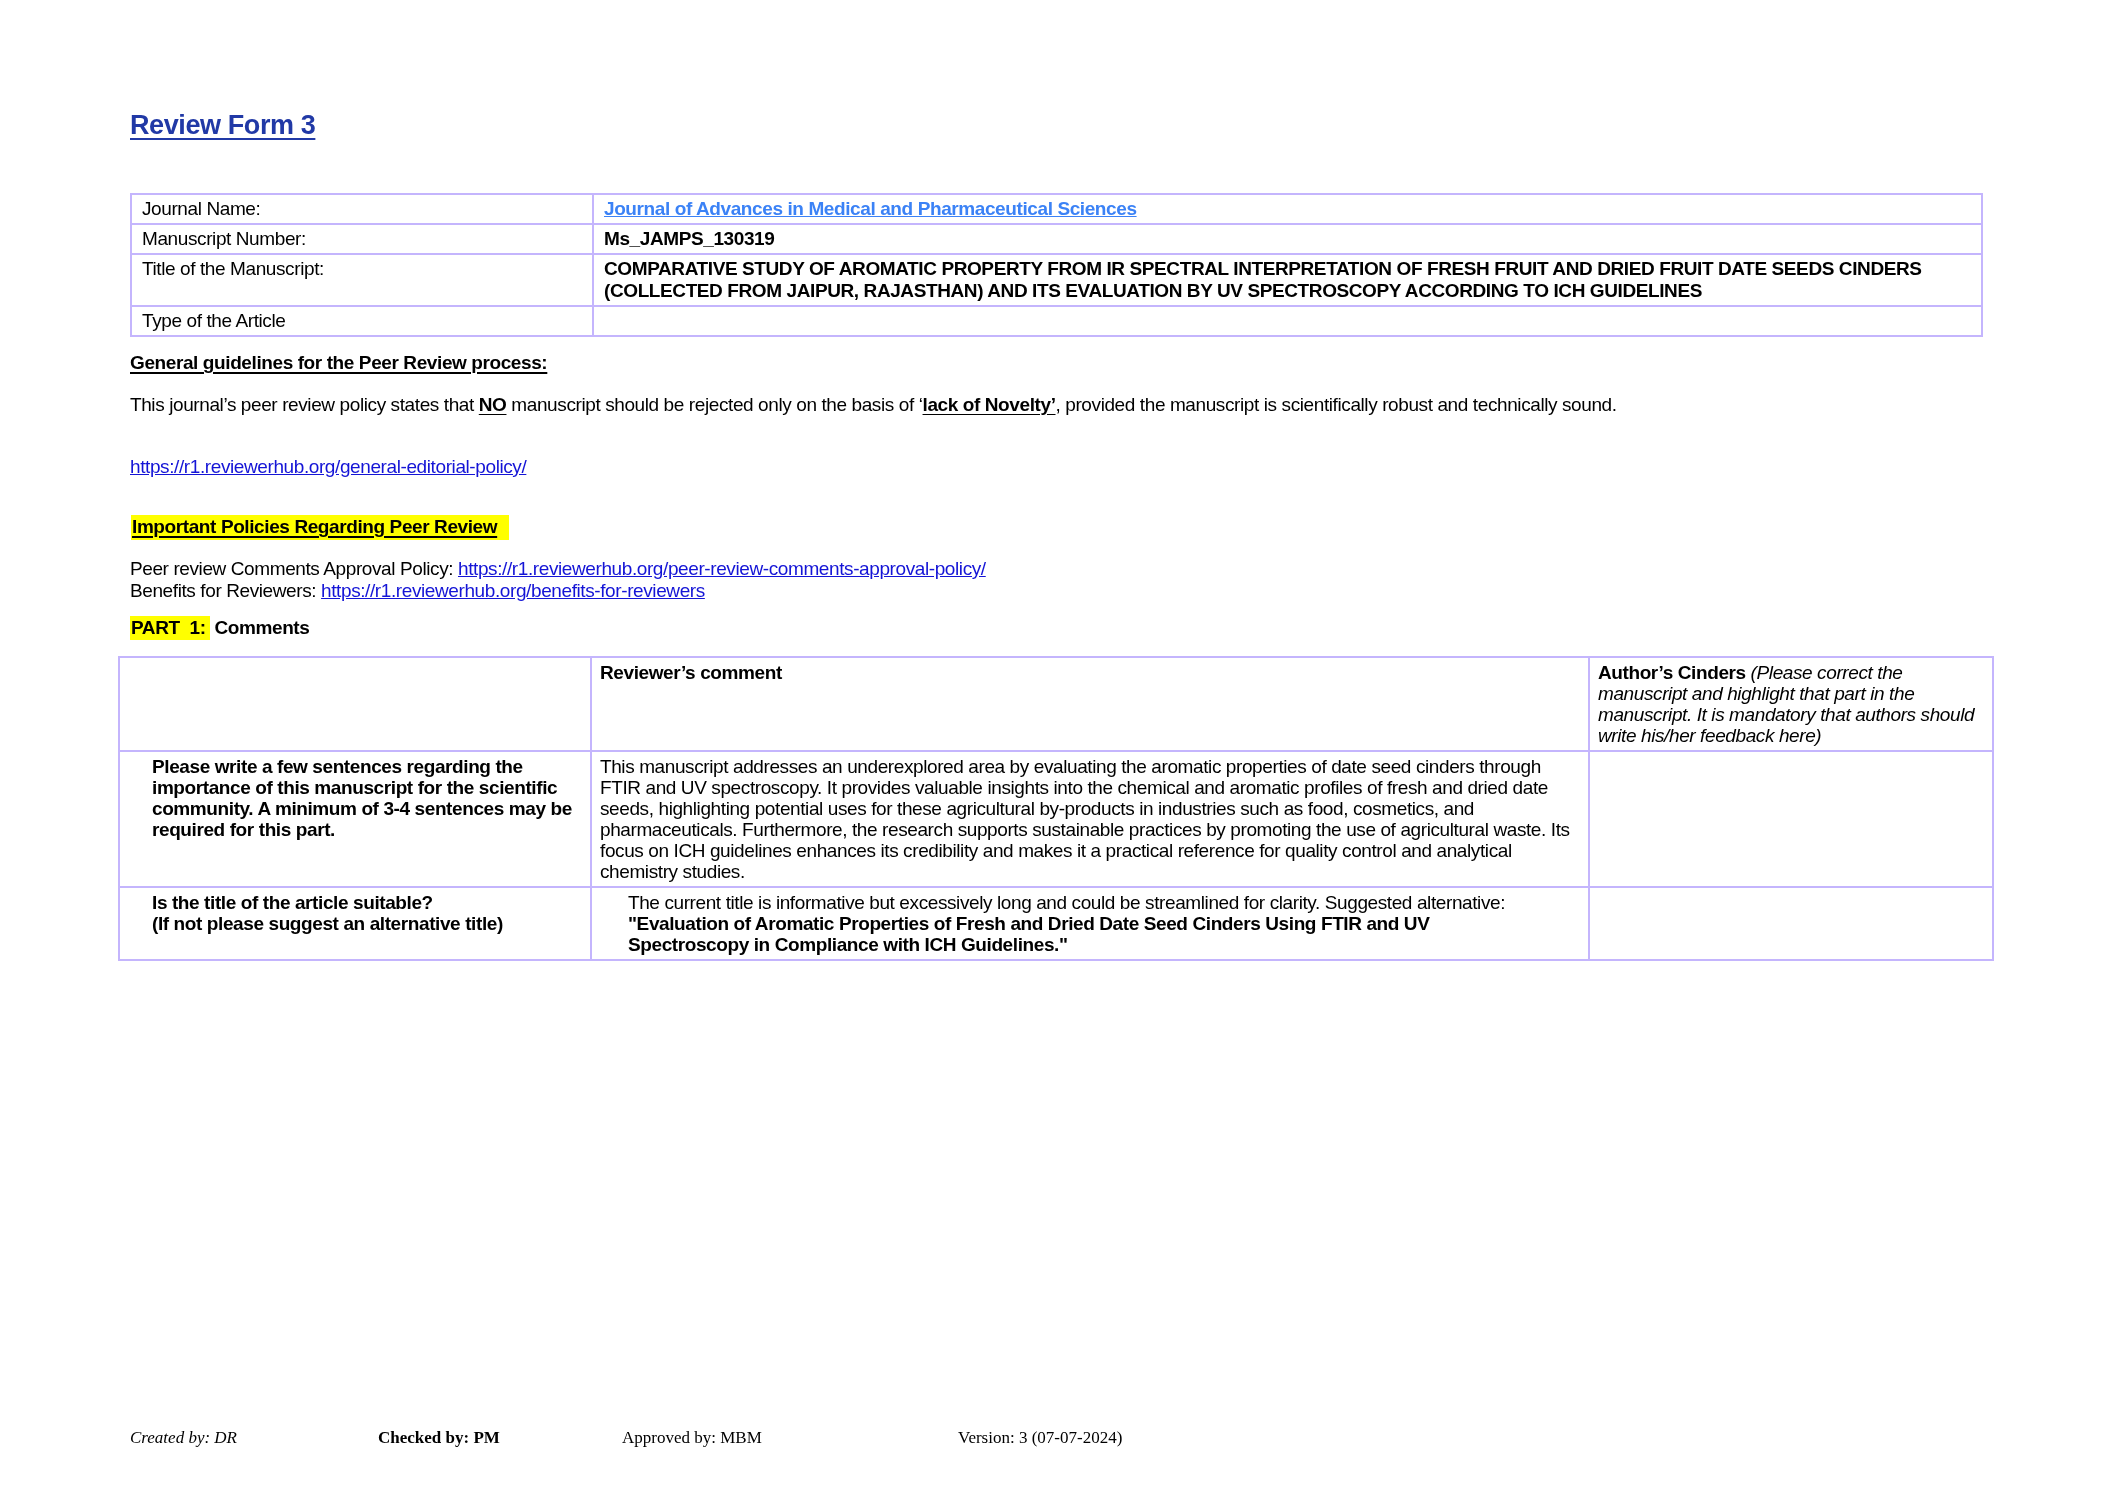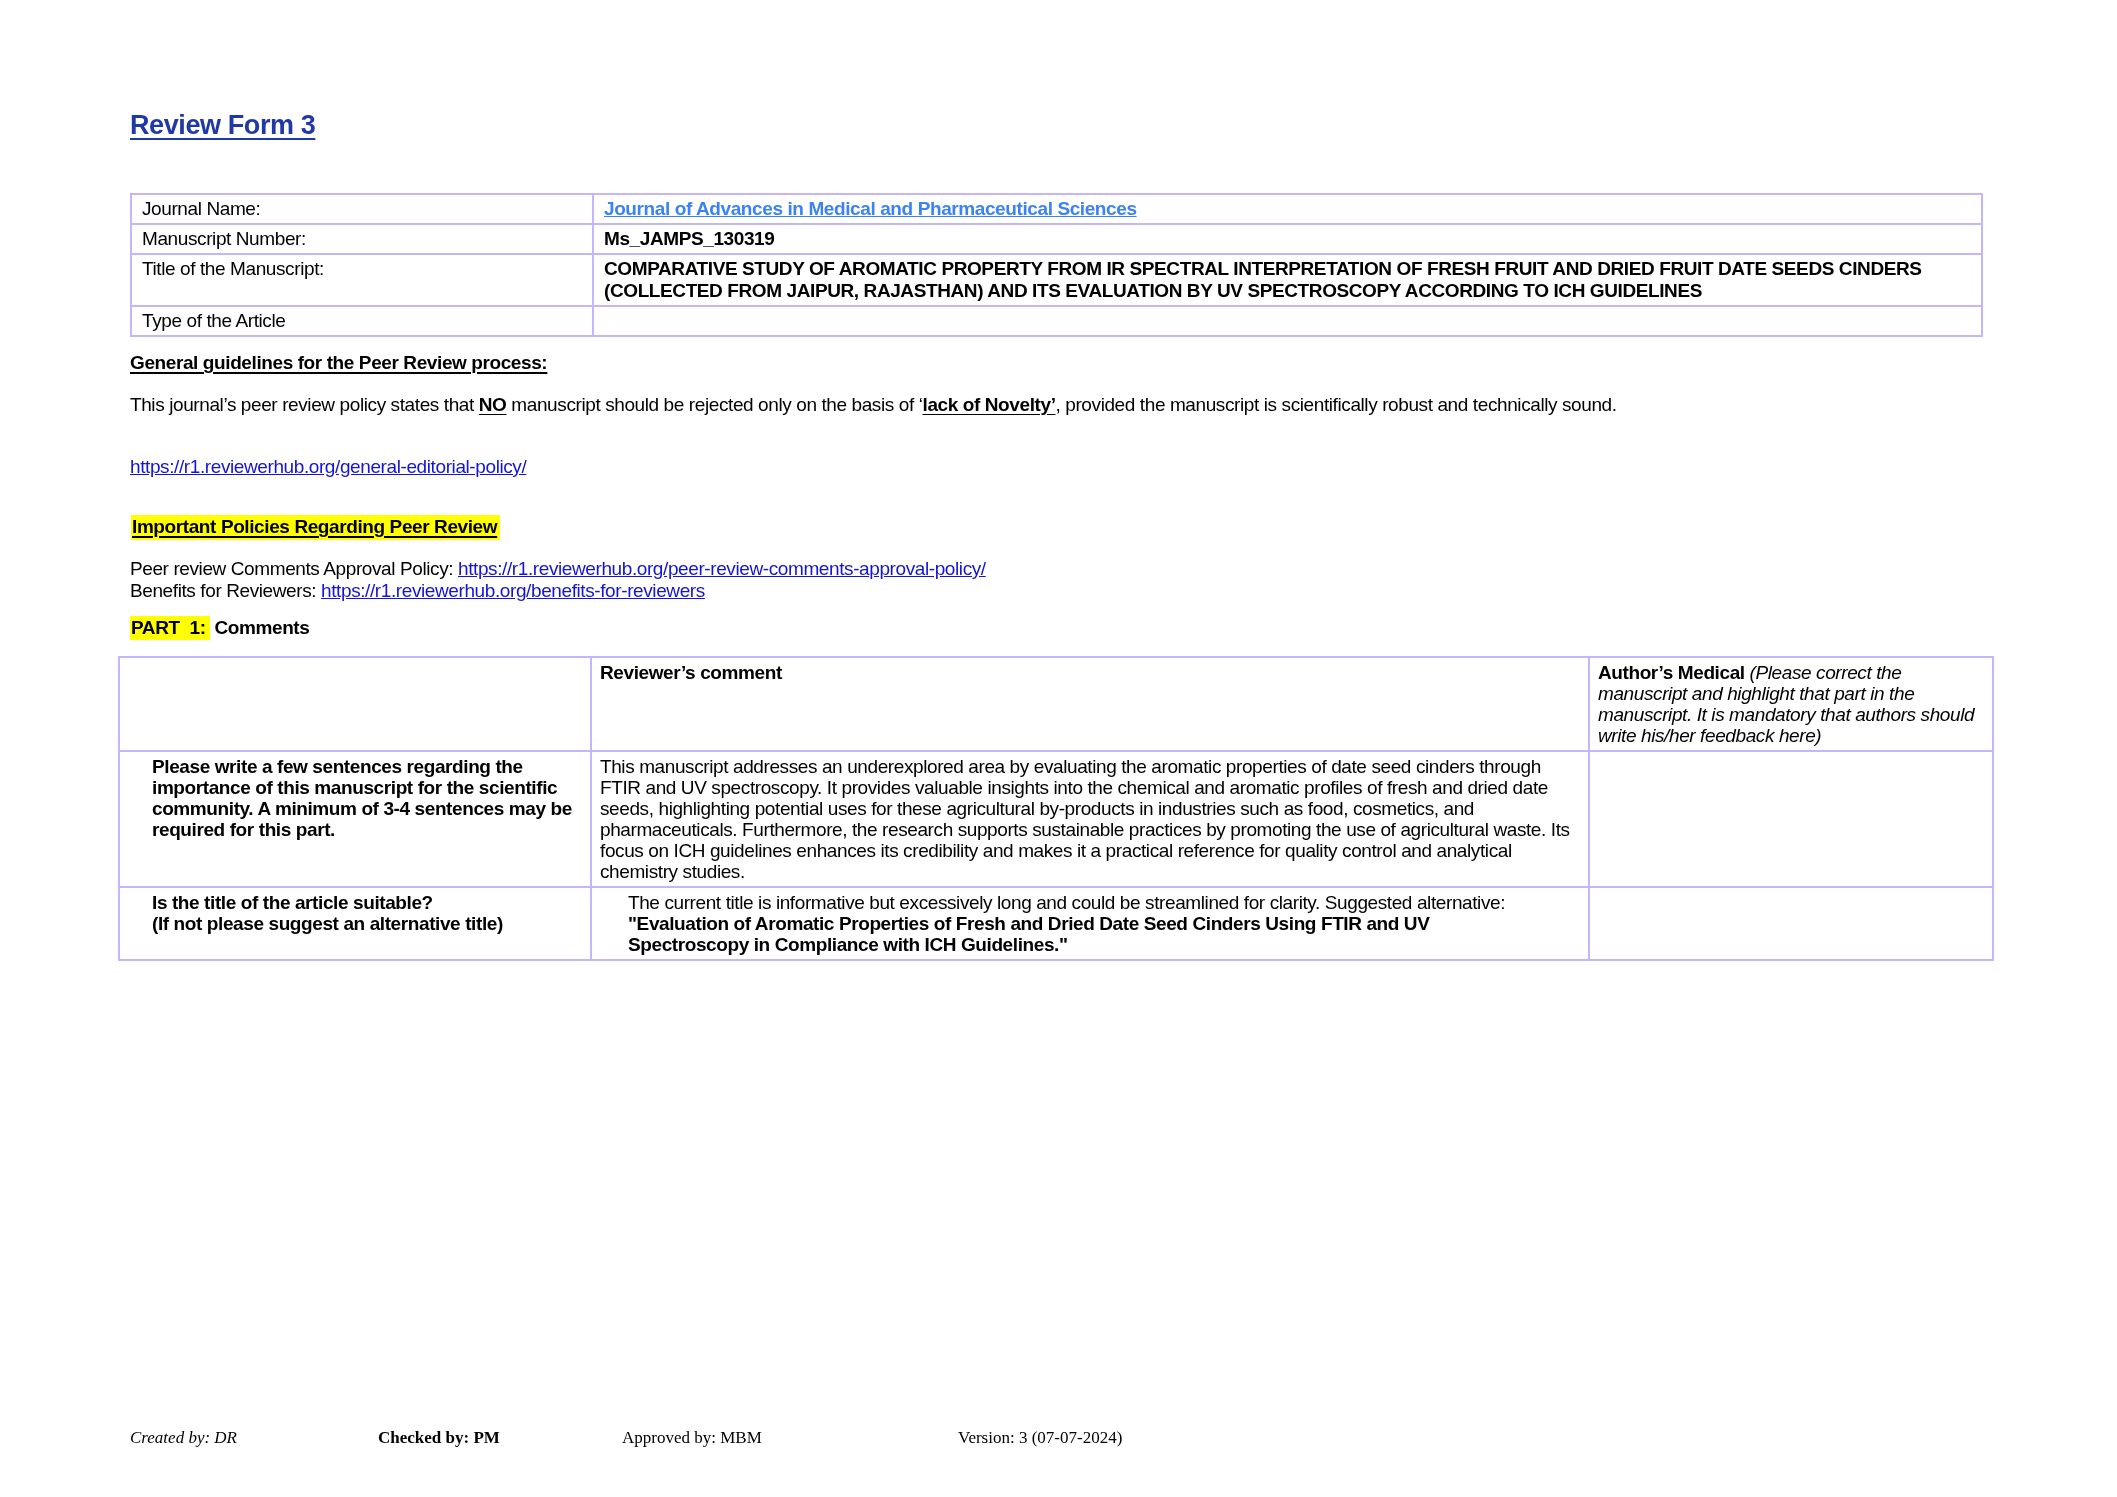--- a/index.html
+++ b/index.html
@@ -39,21 +39,21 @@
     font-size: 19px; font-weight: bold; text-decoration: underline;
     text-decoration-thickness: 1.5px; text-underline-offset: 3px;
   }
   #guidelines-heading { left: 130px; top: 352px; }
   #guidelines-para { left: 130px; top: 394px; width: 1800px; font-size: 19px; line-height: 21.5px; }
   #general-policy-link { left: 130px; top: 456px; }
   a.doc-link, .doc-link { color: #1414D6; text-decoration: underline; font-size: 19px; cursor: pointer; }
 
   #policies-heading {
     left: 131px; top: 515px;
-    background: #FFFF00; padding: 1px 3px 2px 1px;
+    background: #FFFF00; padding: 1px 12px 2px 1px;
   }
   #approval-line { left: 130px; top: 558px; font-size: 19px; }
   #benefits-line { left: 130px; top: 580px; font-size: 19px; }
 
   #part1-line { left: 130px; top: 617px; font-size: 19px; font-weight: bold; }
   #part1-badge { background: #FFFF00; padding: 1px 4px 2px 1px; white-space: pre; }
 
   
   #comments-table { left: 118px; top: 656px; width: 1874px; }
   #comments-table .c1 { width: 472px; }
@@ -126,21 +126,21 @@
 
 <div id="part1-line" class="abs">
   <span id="part1-badge">PART  1:</span><span> Comments</span>
 </div>
 
 <table id="comments-table" class="abs">
   <tbody>
       <tr class="hdr">
     <td class="c1"></td>
     <td class="c2 bold">Reviewer’s comment</td>
-    <td class="c3"><span class="bold">Author’s Medical </span><span class="italic">(Please correct the manuscript and highlight that part in the manuscript. It is mandatory that authors should write his/her feedback here)</span></td>
+    <td class="c3"><span class="bold">Author’s Cinders </span><span class="italic">(Please correct the manuscript and highlight that part in the manuscript. It is mandatory that authors should write his/her feedback here)</span></td>
   </tr>
   <tr class="row1">
     <td class="q-cell">Please write a few sentences regarding the importance of this manuscript for the scientific community. A minimum of 3-4 sentences may be required for this part.</td>
     <td>This manuscript addresses an underexplored area by evaluating the aromatic properties of date seed cinders through FTIR and UV spectroscopy. It provides valuable insights into the chemical and aromatic profiles of fresh and dried date seeds, highlighting potential uses for these agricultural by-products in industries such as food, cosmetics, and pharmaceuticals. Furthermore, the research supports sustainable practices by promoting the use of agricultural waste. Its focus on ICH guidelines enhances its credibility and makes it a practical reference for quality control and analytical chemistry studies.</td>
     <td></td>
   </tr>
   <tr class="row2">
     <td class="q-cell">
       <div>Is the title of the article suitable?</div>
       <div>(If not please suggest an alternative title)</div>

